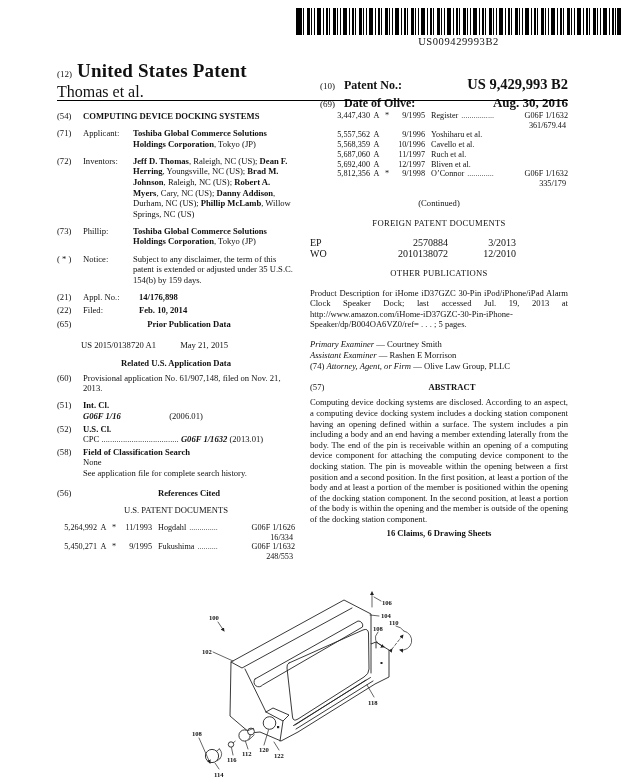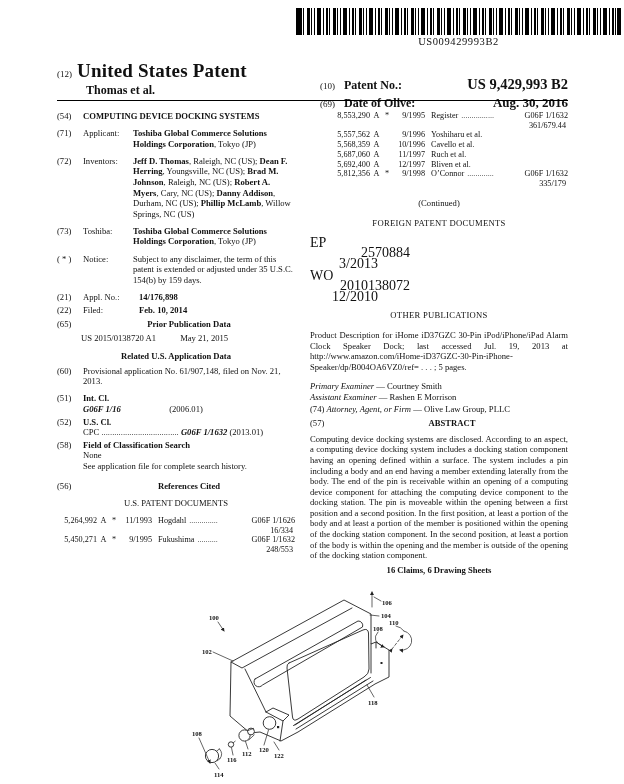--- a/index.html
+++ b/index.html
@@ -15,21 +15,21 @@
       #000 11px,#000 12px,#fff 12px,#fff 14px,
       #000 14px,#000 15px,#fff 15px,#fff 17px,
       #000 17px,#000 21px,#fff 21px,#fff 23px,
       #000 23px,#000 24px,#fff 24px,#fff 26px);}
   .barcode-text{font-size:10.5px;letter-spacing:.6px;margin-top:1px;}
   
   .h-left{position:absolute;left:57px;top:60px;}
   .h-line1{display:flex;align-items:baseline;}
   .h12{font-size:9px;margin-right:5px;}
   .h-title{font-size:19px;font-weight:bold;letter-spacing:.2px;}
-  .h-inventor{font-size:12px;font-weight:bold;margin-left:29px;margin-top:1px;}
+  .h-inventor{font-size:16px;font-weight:normal;margin-top:1px;}
   .h-right{position:absolute;left:320px;top:76px;width:248px;}
   .h-row{display:flex;align-items:baseline;margin-bottom:2px;}
   .h-num{font-size:9px;width:24px;flex:none;}
   .h-lab{font-size:12px;font-weight:bold;width:106px;flex:none;}
   .h-val1{flex:1;text-align:right;font-size:14.5px;font-weight:bold;}
   .h-val2{flex:1;text-align:right;font-size:13px;font-weight:bold;}
   .rule{position:absolute;left:57px;right:56px;top:100px;border-top:1.6px solid #000;}
   
   .col{position:absolute;top:111px;font-size:8.6px;line-height:10.6px;}
   .col-left{left:57px;width:238px;}
@@ -53,27 +53,27 @@
   .rkind{width:13px;text-align:center;flex:none;}
   .rstar{width:8px;flex:none;text-align:center;}
   .rdate{width:34px;text-align:right;flex:none;}
   .rbody{flex:1;margin-left:6px;display:flex;white-space:nowrap;}
   .rdots{flex:1;overflow:hidden;margin:0 3px;color:#333;}
   .rcls2{text-align:right;padding-right:2px;}
   .indent-refs{padding-left:20px;}
   
   .continued{text-align:center;margin:9px 0 10px 0;}
   .capshead{text-align:center;margin:4px 0 9px 0;letter-spacing:.3px;}
-  .forrow{display:flex;margin-bottom:1px;font-size:14px;flex-direction:column;}
+  .forrow{display:flex;margin-bottom:1px;font-size:10px;}
   .fcc{width:38px;flex:none;}
   .fnum{width:100px;flex:none;text-align:right;}
   .fdate{width:68px;flex:none;text-align:right;}
   .otherpub{text-align:justify;margin-bottom:9px;}
   .exrow{margin-bottom:.5px;}
-  .abs-head{display:flex;margin:4px 0 5px 0;}
+  .abs-head{display:flex;margin:10px 0 5px 0;}
   .abstract{text-align:justify;}
   .claims{text-align:center;font-weight:bold;margin-top:4px;}
   
   .figure{position:absolute;left:167px;top:585px;width:290px;height:199px;}
   svg .ln{fill:none;stroke:#222;stroke-width:.9;stroke-linejoin:round;stroke-linecap:round;}
   svg .thin{fill:none;stroke:#222;stroke-width:.7;stroke-linecap:round;}
   svg .wht{fill:#fff;stroke:#222;stroke-width:.9;}
   svg text{font-family:"Liberation Serif","DejaVu Serif",serif;font-size:6.6px;font-weight:bold;fill:#111;}
 </style>
 </head>
@@ -121,21 +121,21 @@
     </div>
 
     <div class="item">
       <span class="tag">(72)</span>
       <span class="lab">Inventors:</span>
       <span class="val"><b class="bold">Jeff D. Thomas</b><span>, Raleigh, NC (US); </span><b class="bold">Dean F. Herring</b><span>, Youngsville, NC (US); </span><b class="bold">Brad M. Johnson</b><span>, Raleigh, NC (US); </span><b class="bold">Robert A. Myers</b><span>, Cary, NC (US); </span><b class="bold">Danny Addison</b><span>, Durham, NC (US); </span><b class="bold">Phillip McLamb</b><span>, Willow Springs, NC (US)</span></span>
     </div>
 
     <div class="item">
       <span class="tag">(73)</span>
-      <span class="lab">Toshiba:</span>
+      <span class="lab">Phillip:</span>
       <span class="val"><b class="bold">Toshiba Global Commerce Solutions Holdings Corporation</b><span>, Tokyo (JP)</span></span>
     </div>
 
     <div class="item">
       <span class="tag">( * )</span>
       <span class="lab">Notice:</span>
       <span class="val">Subject to any disclaimer, the term of this patent is extended or adjusted under 35 U.S.C. 154(b) by 159 days.</span>
     </div>
 
     <div class="item" style="margin-bottom:3px">
@@ -143,21 +143,21 @@
       <span class="lab" style="width:56px">Appl. No.:</span>
       <span class="val bold">14/176,898</span>
     </div>
 
     <div class="item" style="margin-bottom:3px">
       <span class="tag">(22)</span>
       <span class="lab" style="width:56px">Filed:</span>
       <span class="val bold">Feb. 10, 2014</span>
     </div>
 
-    <div class="item" style="margin-bottom:3px">
+    <div class="item" style="margin-bottom:10px">
       <span class="tag">(65)</span>
       <span class="heading-c">Prior Publication Data</span>
     </div>
     <div class="publine">
       <span>US 2015/0138720 A1</span>
       <span class="pd">May 21, 2015</span>
     </div>
 
     <div class="center bold" style="margin-bottom:4px">Related U.S. Application Data</div>
     <div class="item">
@@ -224,21 +224,21 @@
           </span>
       </div>
       <div class="rcls2">248/553</div>
     </div>
   </div>
 
   <div class="col col-right">
 
     <div class="refs indent-refs" style="margin-top:0">
       <div class="refrow">
-        <span class="rnum">8,553,290</span>
+        <span class="rnum">3,447,430</span>
         <span class="rkind">A</span>
         <span class="rstar">*</span>
         <span class="rdate">9/1995</span>
         <span class="rbody">
             <span>Register</span>
             <span class="rdots">................</span>
             <span>G06F 1/1632</span>
           </span>
       </div>
       <div class="rcls2">361/679.44</div>

